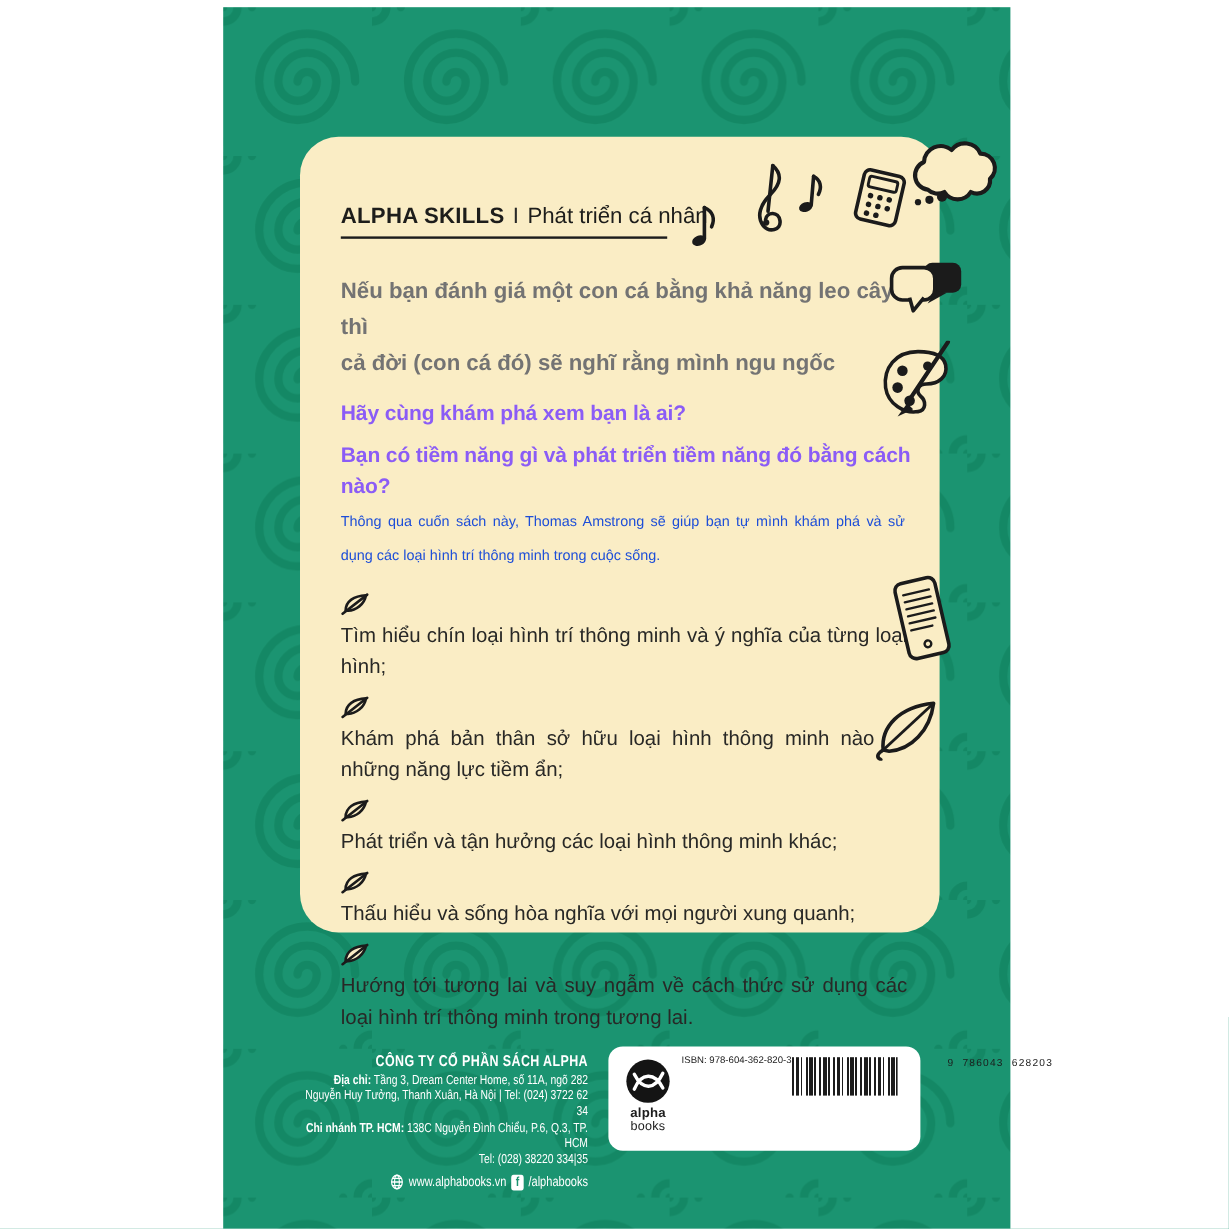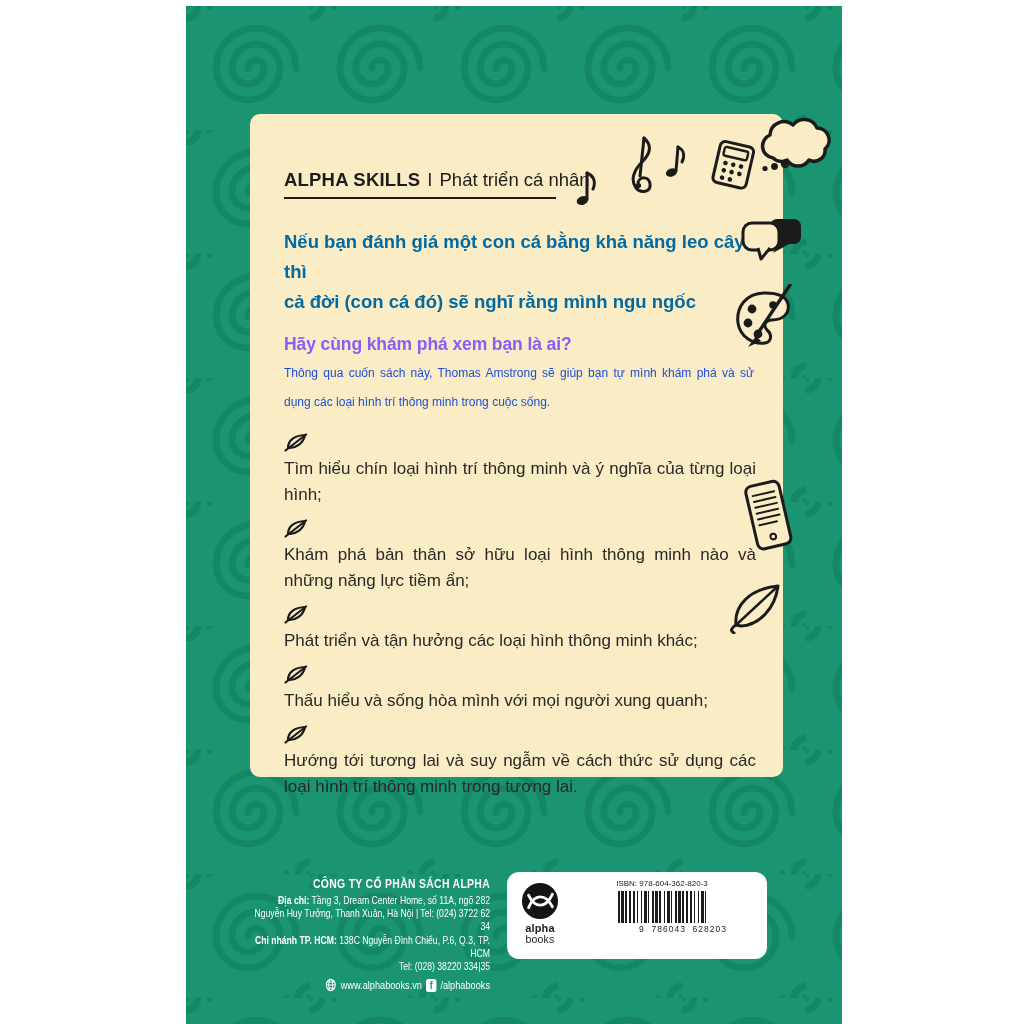--- a/index.html
+++ b/index.html
@@ -10,29 +10,29 @@
   }
   
   .cover{
     position:absolute;left:186px;top:6px;width:656px;height:1018px;
     background:#1B9471;overflow:hidden;
   }
   .swirls{position:absolute;inset:0;}
   
   .card{
     position:absolute;left:250px;top:114px;width:533px;height:663px;
-    background:#FAEDC5;border-radius:10px;z-index:2;
+    background:#FAEDC5;border-radius:32px;z-index:2;
     box-sizing:border-box;padding:54px 26px 0 34px;color:#262624;
   }
   .series-row{display:flex;align-items:baseline;font-size:18.5px;line-height:24px;color:#1d1d1b;}
   .series-brand{font-weight:800;letter-spacing:.2px;}
   .series-divider{margin:0 7px;font-weight:400;color:#2a2a28;}
   .series-category{font-weight:500;}
   .series-underline{width:272px;border-bottom:2.5px solid #1c1c1c;margin-top:5px;}
-  .quote{margin-top:28px;font-size:18.5px;font-weight:700;line-height:30px;color:#0369a1;width:480px;}
+  .quote{margin-top:28px;font-size:18.5px;font-weight:700;line-height:30px;color:#737373;width:480px;}
   .q-bold{margin-top:14px;font-size:17.5px;font-weight:700;line-height:26px;color:#8b5cf6;width:486px;letter-spacing:-.1px;}
   .q-bold2{margin-top:9px;}
   .para{margin-top:2px;font-size:12px;line-height:29px;width:470px;text-align:justify;color:#1d4ed8;}
   .bullets{margin-top:12px;list-style:none;padding:0;width:472px;}
   .bullets li{display:flex;margin-bottom:7px;flex-direction:column;}
   .bullet-ico{flex:0 0 24px;margin-right:14px;margin-top:3px;}
   .bullet-text{font-size:17px;line-height:26px;text-align:justify;color:#282826;}
   
   .doodle{position:absolute;z-index:3;}
   
@@ -48,21 +48,21 @@
     font-weight:800;font-size:11px;line-height:13px;text-align:center;}
   
   .panel{
     position:absolute;left:507px;top:872px;width:260px;height:87px;background:#ffffff;
     border-radius:12px;z-index:2;display:flex;align-items:flex-start;box-sizing:border-box;
     padding:7px 8px 0 8px;color:#1c1c1c;
   }
   .logo-col{flex:0 0 50px;display:flex;flex-direction:column;align-items:center;margin-top:3px;}
   .logo-word{font-weight:800;font-size:11px;line-height:11px;letter-spacing:.2px;margin-top:3px;}
   .logo-word2{font-weight:500;font-size:10.5px;line-height:11px;letter-spacing:.2px;}
-  .code-col{flex:1;display:flex;flex-direction:column;align-items:center;padding:0 3px;}
+  .code-col{flex:1;display:flex;flex-direction:row;padding:0 3px;}
   .code-label{font-size:8px;line-height:10px;white-space:nowrap;}
   .code-label.bold{font-weight:700;font-size:8.5px;}
   .bars{width:88px;height:32px;margin-top:2px;
     background:repeating-linear-gradient(90deg,
       #1c1c1c 0px,#1c1c1c 1.6px,#fff 1.6px,#fff 3.1px,
       #1c1c1c 3.1px,#1c1c1c 6px,#fff 6px,#fff 7.2px,
       #1c1c1c 7.2px,#1c1c1c 8.6px,#fff 8.6px,#fff 11.4px);}
   .digits{font-size:8.5px;line-height:10px;white-space:pre;letter-spacing:1px;margin-top:1px;padding-left:42px;}
   .price{font-size:11.5px;font-weight:800;margin-top:2px;white-space:nowrap;}
   svg{display:block;}
@@ -92,20 +92,21 @@
     <span class="series-category">Phát triển cá nhân</span>
   </div>
   <div class="series-underline"></div>
 
   <div class="quote">
     <div>Nếu bạn đánh giá một con cá bằng khả năng leo cây thì</div>
     <div>cả đời (con cá đó) sẽ nghĩ rằng mình ngu ngốc</div>
   </div>
 
   <div class="q-bold">Hãy cùng khám phá xem bạn là ai?</div>
+  <div class="q-bold q-bold2">Bạn có tiềm năng gì và phát triển tiềm năng đó bằng cách nào?</div>
   <div class="para">Thông qua cuốn sách này, Thomas Amstrong sẽ giúp bạn tự mình khám phá và sử dụng các loại hình trí thông minh trong cuộc sống.</div>
 
   <ul class="bullets">
     <li>
       <span class="bullet-ico">
         <svg width="24" height="20" viewBox="0 0 24 20">
             <path d="M4,16 C4,8 11,3.5 21,3 C19.5,11 12.5,15.5 6,16 Z" fill="#FAEDC5" stroke="#1b1b1b" stroke-width="2.2"></path>
             <path d="M1.5,18.5 L22,2.5" stroke="#1b1b1b" stroke-width="2.2" stroke-linecap="round" fill="none"></path>
           </svg>
       </span>
@@ -129,21 +130,21 @@
       </span>
       <span class="bullet-text">Phát triển và tận hưởng các loại hình thông minh khác;</span>
     </li>
     <li>
       <span class="bullet-ico">
         <svg width="24" height="20" viewBox="0 0 24 20">
             <path d="M4,16 C4,8 11,3.5 21,3 C19.5,11 12.5,15.5 6,16 Z" fill="#FAEDC5" stroke="#1b1b1b" stroke-width="2.2"></path>
             <path d="M1.5,18.5 L22,2.5" stroke="#1b1b1b" stroke-width="2.2" stroke-linecap="round" fill="none"></path>
           </svg>
       </span>
-      <span class="bullet-text">Thấu hiểu và sống hòa mình với mọi người xung quanh;</span>
+      <span class="bullet-text">Thấu hiểu và sống hòa nghĩa với mọi người xung quanh;</span>
     </li>
     <li>
       <span class="bullet-ico">
         <svg width="24" height="20" viewBox="0 0 24 20">
             <path d="M4,16 C4,8 11,3.5 21,3 C19.5,11 12.5,15.5 6,16 Z" fill="#FAEDC5" stroke="#1b1b1b" stroke-width="2.2"></path>
             <path d="M1.5,18.5 L22,2.5" stroke="#1b1b1b" stroke-width="2.2" stroke-linecap="round" fill="none"></path>
           </svg>
       </span>
       <span class="bullet-text">Hướng tới tương lai và suy ngẫm về cách thức sử dụng các loại hình trí thông minh trong tương lai.</span>
     </li>

